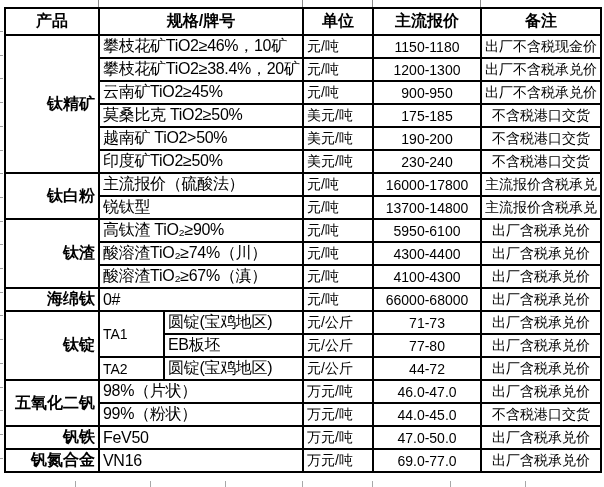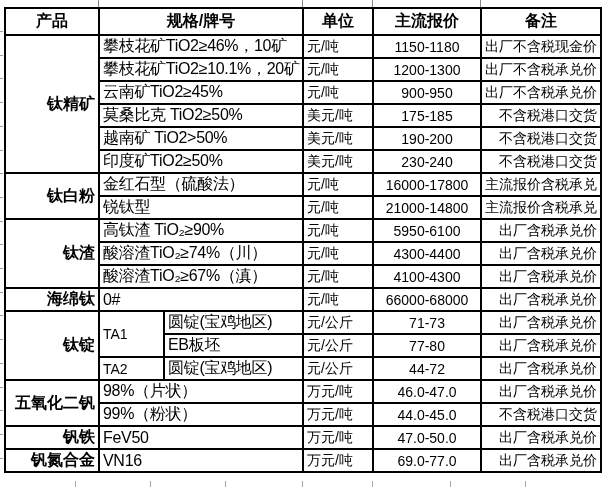--- a/index.html
+++ b/index.html
@@ -35,21 +35,21 @@
   td.product {
     font-size: 16px;
     font-weight: bold;
     text-align: right;
     padding: 0;
   }
   td.spec  { font-size: 16px; text-align: left; letter-spacing: -0.3px; }
   td.grade { font-size: 14px; text-align: left; }
   td.unit  { font-size: 14px; text-align: left; }
   td.price { font-size: 14px; text-align: center; }
-  td.note  { font-size: 14px; text-align: right; }
+  td.note  { font-size: 14px; text-align: center; }
   .vstub { position: absolute; width: 1px; background: #8a8a8a; }
   .vstub-top { top: 0; height: 7px; }
   .vstub-bottom { top: 481px; height: 6px; background: #a8a8a8; }
   .hstub { position: absolute; left: 0; width: 3px; height: 1px; background: #a0a0a0; }
 </style>
 </head>
 <body>
 
 <div>
   <div class="vstub vstub-top" style="left:98px"></div>
@@ -107,21 +107,21 @@
   <tbody>
 
     <tr>
       <td class="product" rowspan="6">钛精矿</td>
       <td class="spec" colspan="2">攀枝花矿TiO2≥46%，10矿</td>
       <td class="unit">元/吨</td>
       <td class="price">1150-1180</td>
       <td class="note">出厂不含税现金价</td>
     </tr>
     <tr>
-      <td class="spec" colspan="2">攀枝花矿TiO2≥10.1%，20矿</td>
+      <td class="spec" colspan="2">攀枝花矿TiO2≥38.4%，20矿</td>
       <td class="unit">元/吨</td>
       <td class="price">1200-1300</td>
       <td class="note">出厂不含税承兑价</td>
     </tr>
     <tr>
       <td class="spec" colspan="2">云南矿TiO2≥45%</td>
       <td class="unit">元/吨</td>
       <td class="price">900-950</td>
       <td class="note">出厂不含税承兑价</td>
     </tr>
@@ -139,29 +139,29 @@
     </tr>
     <tr>
       <td class="spec" colspan="2">印度矿TiO2≥50%</td>
       <td class="unit">美元/吨</td>
       <td class="price">230-240</td>
       <td class="note">不含税港口交货</td>
     </tr>
 
     <tr>
       <td class="product" rowspan="2">钛白粉</td>
-      <td class="spec" colspan="2">金红石型（硫酸法）</td>
+      <td class="spec" colspan="2">主流报价（硫酸法）</td>
       <td class="unit">元/吨</td>
       <td class="price">16000-17800</td>
       <td class="note">主流报价含税承兑</td>
     </tr>
     <tr>
       <td class="spec" colspan="2">锐钛型</td>
       <td class="unit">元/吨</td>
-      <td class="price">21000-14800</td>
+      <td class="price">13700-14800</td>
       <td class="note">主流报价含税承兑</td>
     </tr>
 
     <tr>
       <td class="product" rowspan="3">钛渣</td>
       <td class="spec" colspan="2">高钛渣 TiO₂≥90%</td>
       <td class="unit">元/吨</td>
       <td class="price">5950-6100</td>
       <td class="note">出厂含税承兑价</td>
     </tr>

